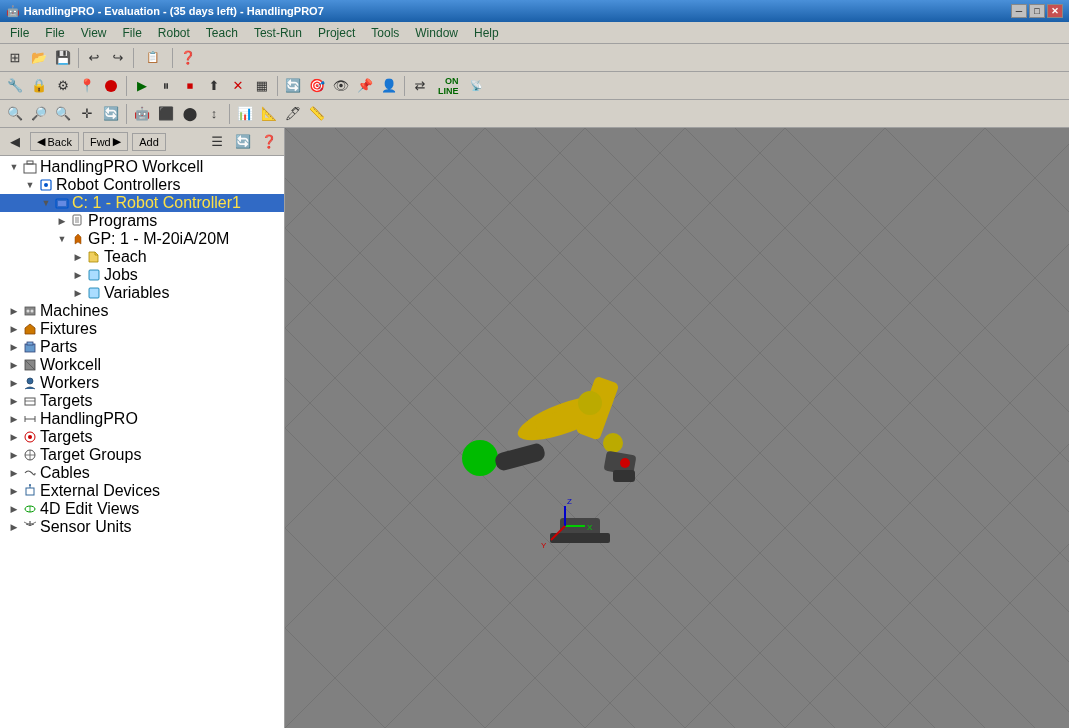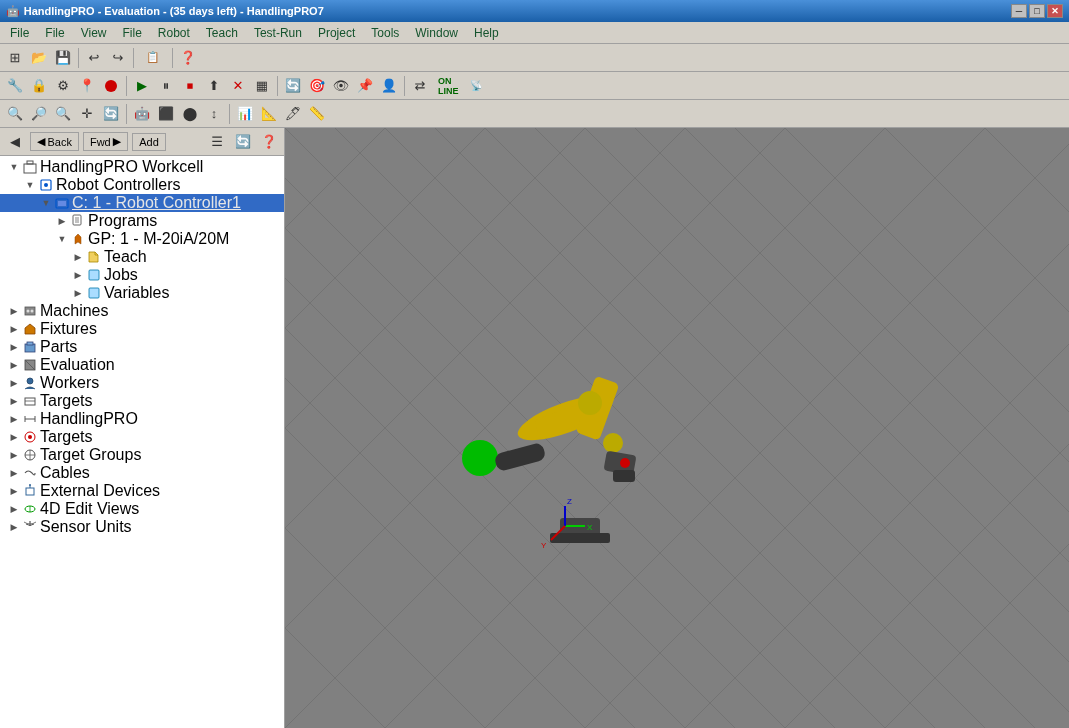--- a/index.html
+++ b/index.html
@@ -63,21 +63,21 @@
       margin: 0 2px;
     }
     .tb-btn {
       width: 22px; height: 22px;
       background: #d4d0c8;
       border: 1px solid transparent;
       display: flex; align-items: center; justify-content: center;
       cursor: pointer; font-size: 13px;
       color: #333;
     }
-    .tb-btn-wide { width: auto; padding: 0 4px; }
+    .tb-btn-wide { width: auto; padding: 0 4px; text-align: right; }
 
     
     #main {
       display: flex;
       height: calc(728px - 22px - 22px - 28px - 28px - 28px);
     }
 
     
     #left-panel {
       width: 285px;
@@ -117,21 +117,21 @@
     .tree-item {
       display: flex;
       align-items: center;
       padding: 1px 2px;
       cursor: pointer;
       white-space: nowrap;
       font-size: 12px;
       height: 18px;
     }
     .tree-item.selected { background: #316ac5; color: white; }
-    .tree-item.selected .tree-label { color: #e5e5e5; text-decoration: underline; }
+    .tree-item.selected .tree-label { color: #fde047; }
     .tree-indent { display: inline-block; }
     .tree-expand {
       width: 16px; height: 16px;
       display: inline-flex; align-items: center; justify-content: center;
       font-size: 9px; color: #555; cursor: pointer; flex-shrink: 0;
     }
     .tree-icon {
       width: 16px; height: 16px;
       display: inline-flex; align-items: center; justify-content: center;
       font-size: 11px; margin-right: 2px; flex-shrink: 0;
@@ -395,21 +395,21 @@
         </div>
         <div class="tree-item">
           <span class="tree-indent" style="width: 4px; display: inline-block;"></span>
           <span class="tree-expand">▶</span>
           <span class="tree-icon">
             <svg width="14" height="14">
               <rect x="2" y="2" width="10" height="10" fill="#888" stroke="#444" stroke-width="0.8"></rect>
               <line x1="2" y1="2" x2="12" y2="12" stroke="#555" stroke-width="0.8"></line>
             </svg>
           </span>
-          <span class="tree-label">Evaluation</span>
+          <span class="tree-label">Workcell</span>
         </div>
         <div class="tree-item">
           <span class="tree-indent" style="width: 4px; display: inline-block;"></span>
           <span class="tree-expand">▶</span>
           <span class="tree-icon">
             <svg width="14" height="14">
               <circle cx="7" cy="5" r="3" fill="#336699" stroke="#224466" stroke-width="0.8"></circle>
               <path d="M2 13 Q7 9 12 13" fill="#336699" stroke="#224466" stroke-width="0.8"></path>
             </svg>
           </span>

